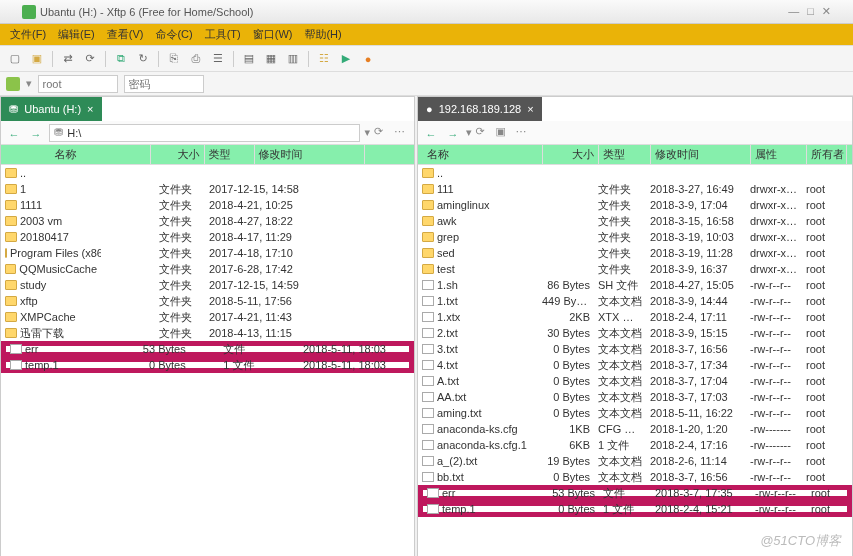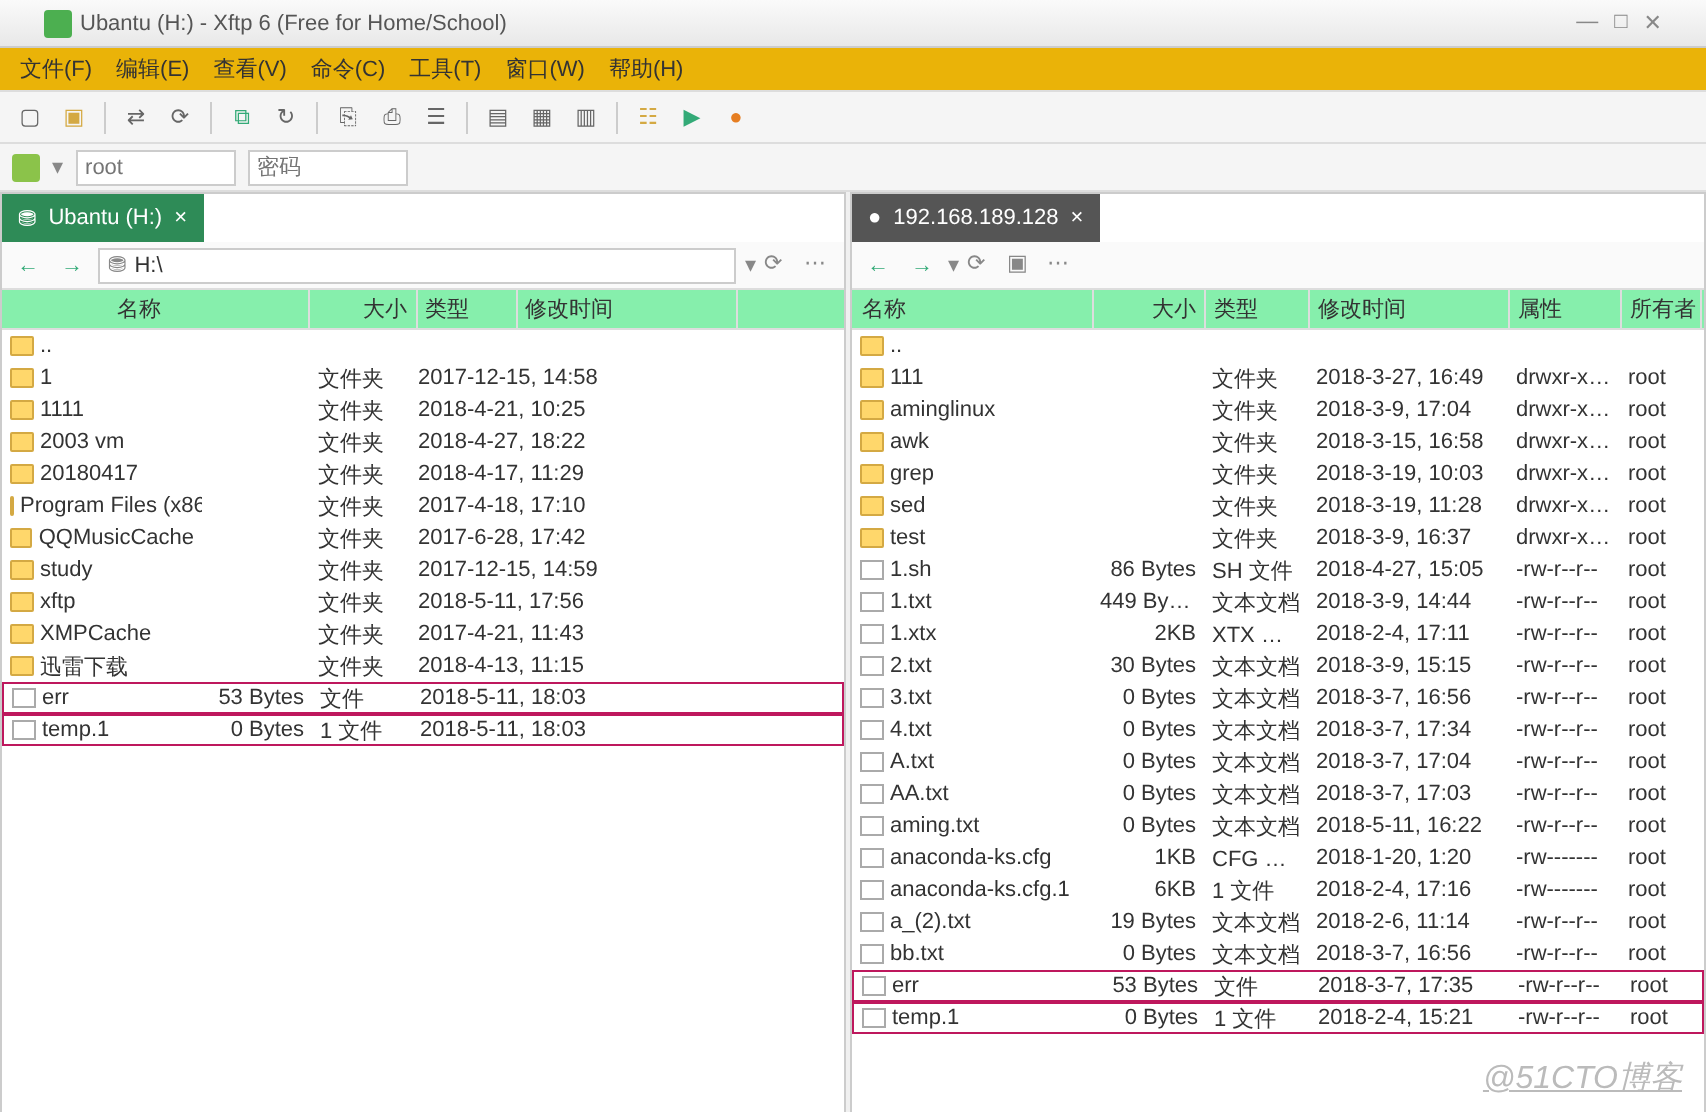--- a/index.html
+++ b/index.html
@@ -35,22 +35,22 @@
 .cols span { padding: 2px 4px; border-right: 1px solid #ddd; overflow: hidden; white-space: nowrap; }
 .list { flex: 1; overflow: auto; background: #fff; }
 .row { display: flex; height: 16px; align-items: center; color: #333; }
 .row span { padding: 0 4px; overflow: hidden; white-space: nowrap; text-overflow: ellipsis; }
 .row .name { display: flex; align-items: center; gap: 3px; }
 .ficon { width: 12px; height: 10px; display: inline-block; }
 .folder { background: #ffd76b; border: 1px solid #d4a943; border-radius: 1px; }
 .file { background: #fff; border: 1px solid #aaa; }
 .c-name-l { width: 100px; } .c-size-l { width: 54px; text-align: right; } .c-type-l { width: 50px; } .c-date-l { width: 110px; }
 .c-name-r { width: 120px; } .c-size-r { width: 56px; text-align: right; } .c-type-r { width: 52px; } .c-date-r { width: 100px; } .c-perm-r { width: 56px; } .c-own-r { width: 40px; }
-.hl-red { border: 1px solid #be185d; }
-.watermark { position: absolute; right: 12px; bottom: 6px; color: #bbb; font-size: 16px; font-style: italic; text-decoration: underline; }
+.hl-red { border: 5px solid #be185d; justify-content: space-between; }
+.watermark { position: absolute; right: 12px; bottom: 6px; color: #bbb; font-size: 13px; font-style: italic; }
 </style>
 </head>
 <body>
 
 <div class="titlebar">
   <span class="app-icon"></span>
   <span class="title">Ubantu (H:) - Xftp 6 (Free for Home/School)</span>
   <div class="win-btns">
     <span>—</span>
     <span>□</span>

